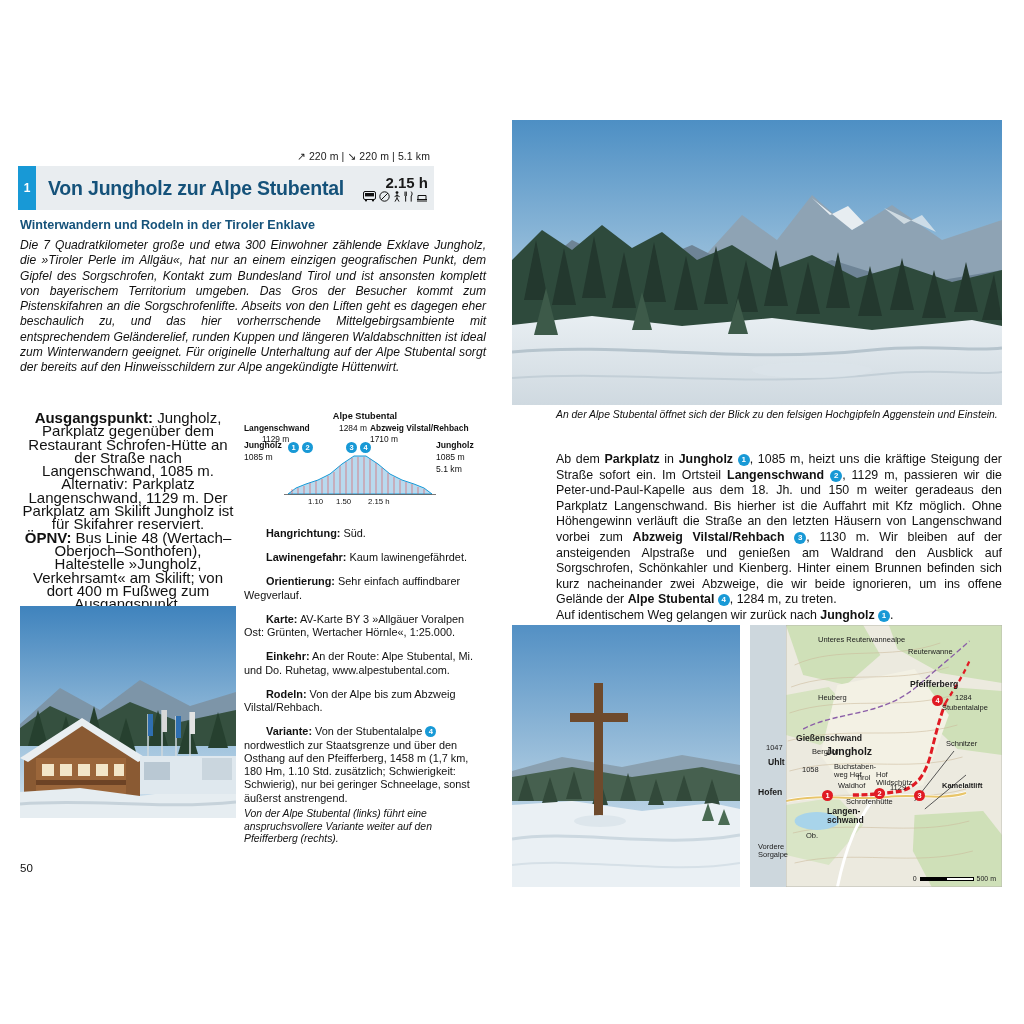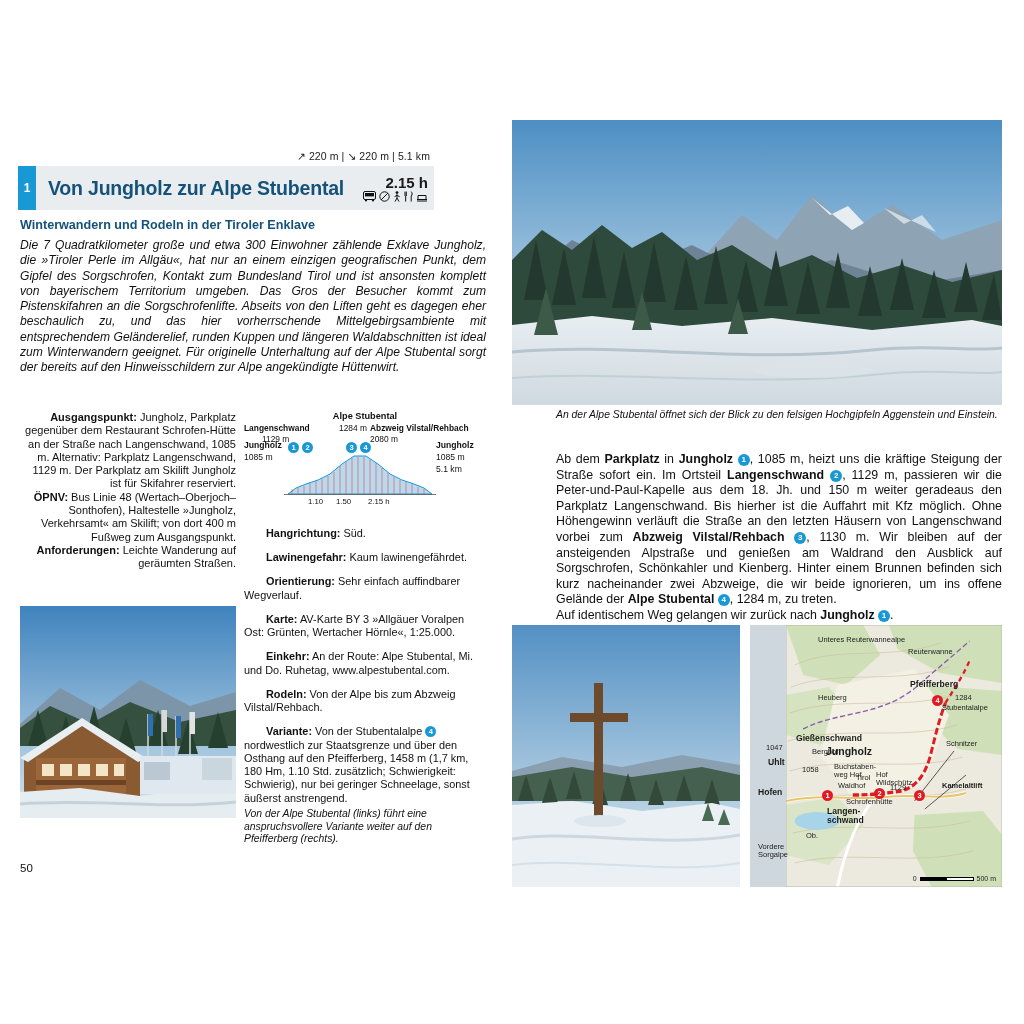--- a/index.html
+++ b/index.html
@@ -111,24 +111,24 @@
     font-style: italic;
     color: #111;
     text-align: justify;
   }
 
   
   .infoblock {
     position: absolute;
     left: 20px; top: 411px;
     width: 216px;
-    font-size: 11px;
+    font-size: 15px;
     line-height: 13.3px;
     color: #111;
-    text-align: right;
+    text-align: center;
   }
   .infoblock b, .infoblock .lbl { font-weight: bold; }
   .infoblock p { margin: 0 0 0 0; }
 
   
   .profile {
     position: absolute;
     left: 244px; top: 411px;
     width: 242px;
     font-size: 8.6px;
@@ -343,21 +343,21 @@
     <p><span class="lbl">Anforderungen:</span><span> Leichte Wanderung auf geräumten Straßen.</span></p>
   </div>
 
   <div class="profile">
     <div class="profile-title">Alpe Stubental</div>
     <div class="profile-labels">
       <span class="pl b" style="left:0; top:0;">Langenschwand</span>
       <span class="pl" style="left:95px; top:0;">1284 m</span>
       <span class="pl b" style="left:126px; top:0;">Abzweig Vilstal/Rehbach</span>
       <span class="pl" style="left:18px; top:11px;">1129 m</span>
-      <span class="pl" style="left:126px; top:11px;">2080 m</span>
+      <span class="pl" style="left:126px; top:11px;">1710 m</span>
     </div>
     <div class="profile-graph">
       <svg width="242" height="46" viewBox="0 0 242 46">
         <polygon points="44,44 52,38 62,34 74,30 86,24 98,14 110,6 122,6 134,14 146,24 158,30 170,34 180,38 188,44" fill="#b9d9ee" stroke="#1899d6" stroke-width="1"></polygon>
         <g stroke="#e34b4b" stroke-width="0.6">
           <line x1="48" y1="44" x2="48" y2="39"></line>
             <line x1="54" y1="44" x2="54" y2="38"></line>
           <line x1="60" y1="44" x2="60" y2="36"></line>
             <line x1="66" y1="44" x2="66" y2="33"></line>
           <line x1="72" y1="44" x2="72" y2="31"></line>

